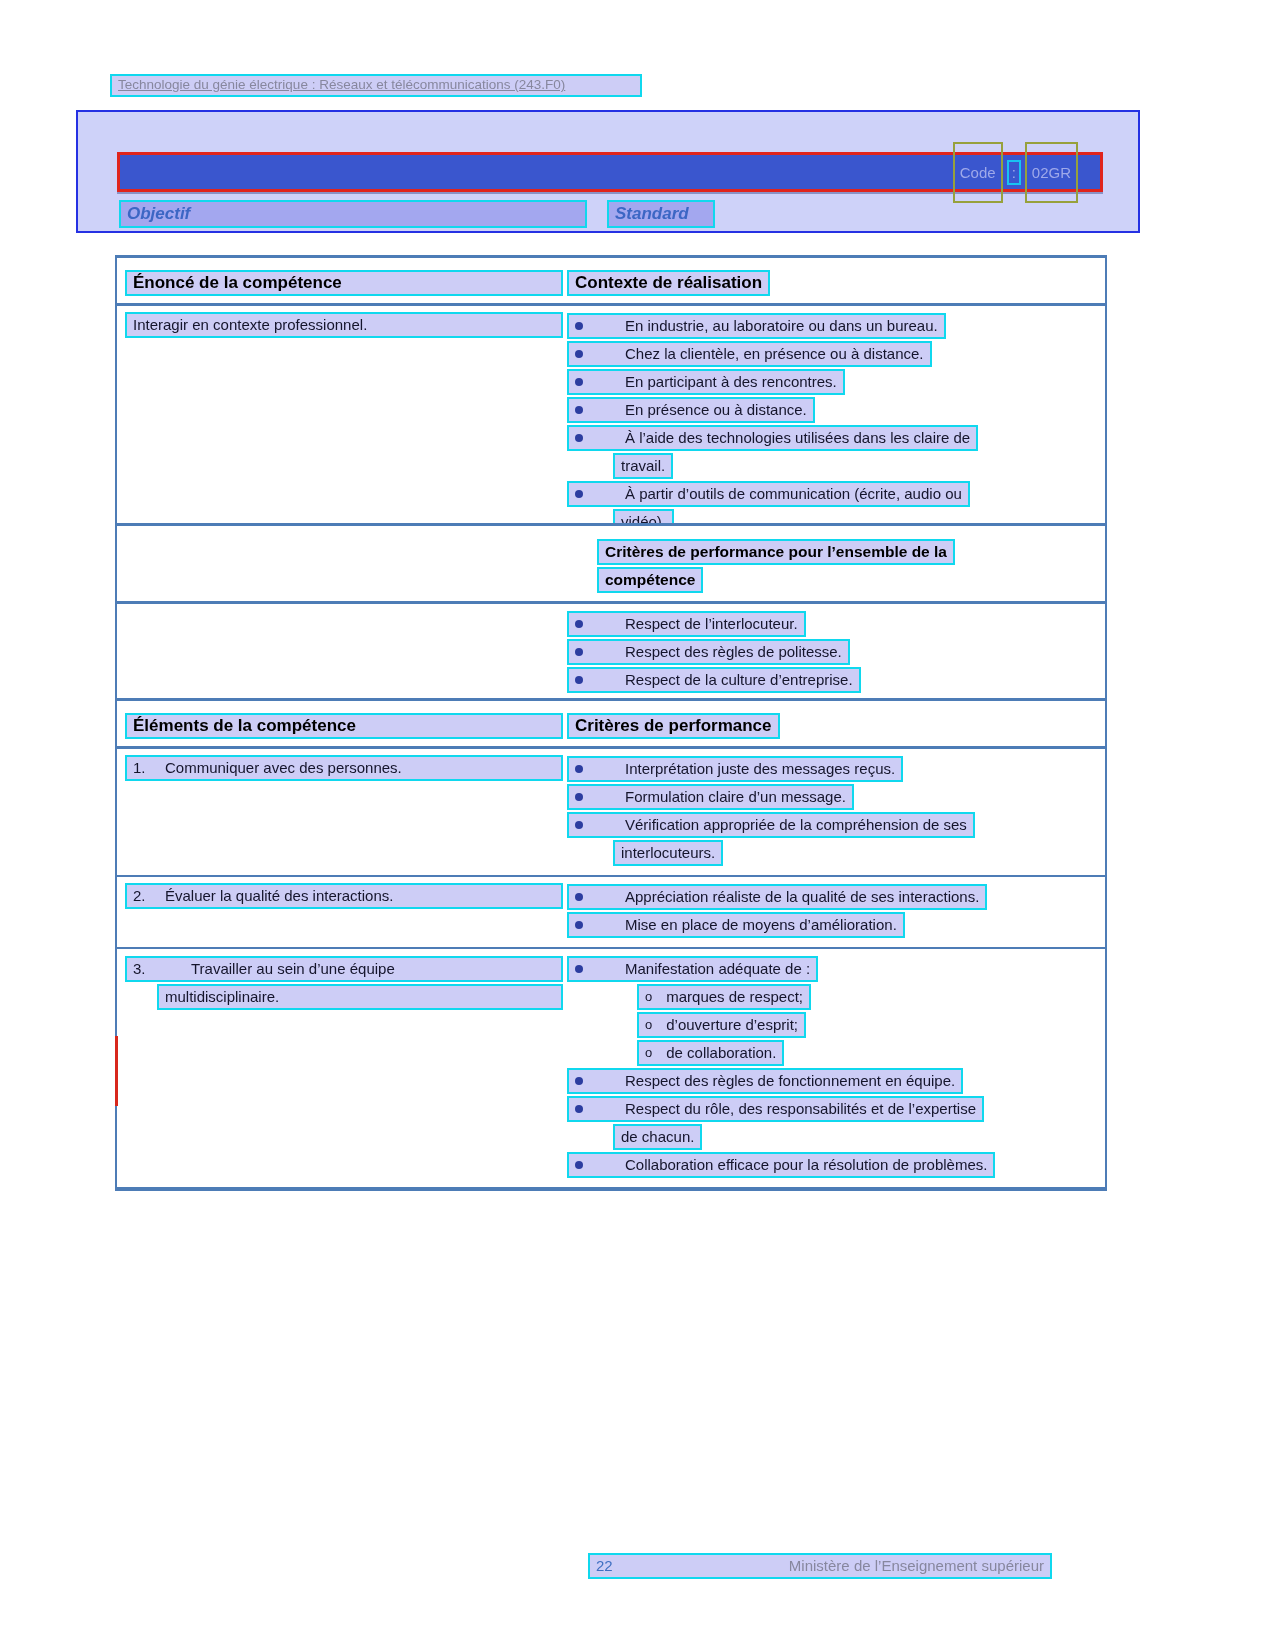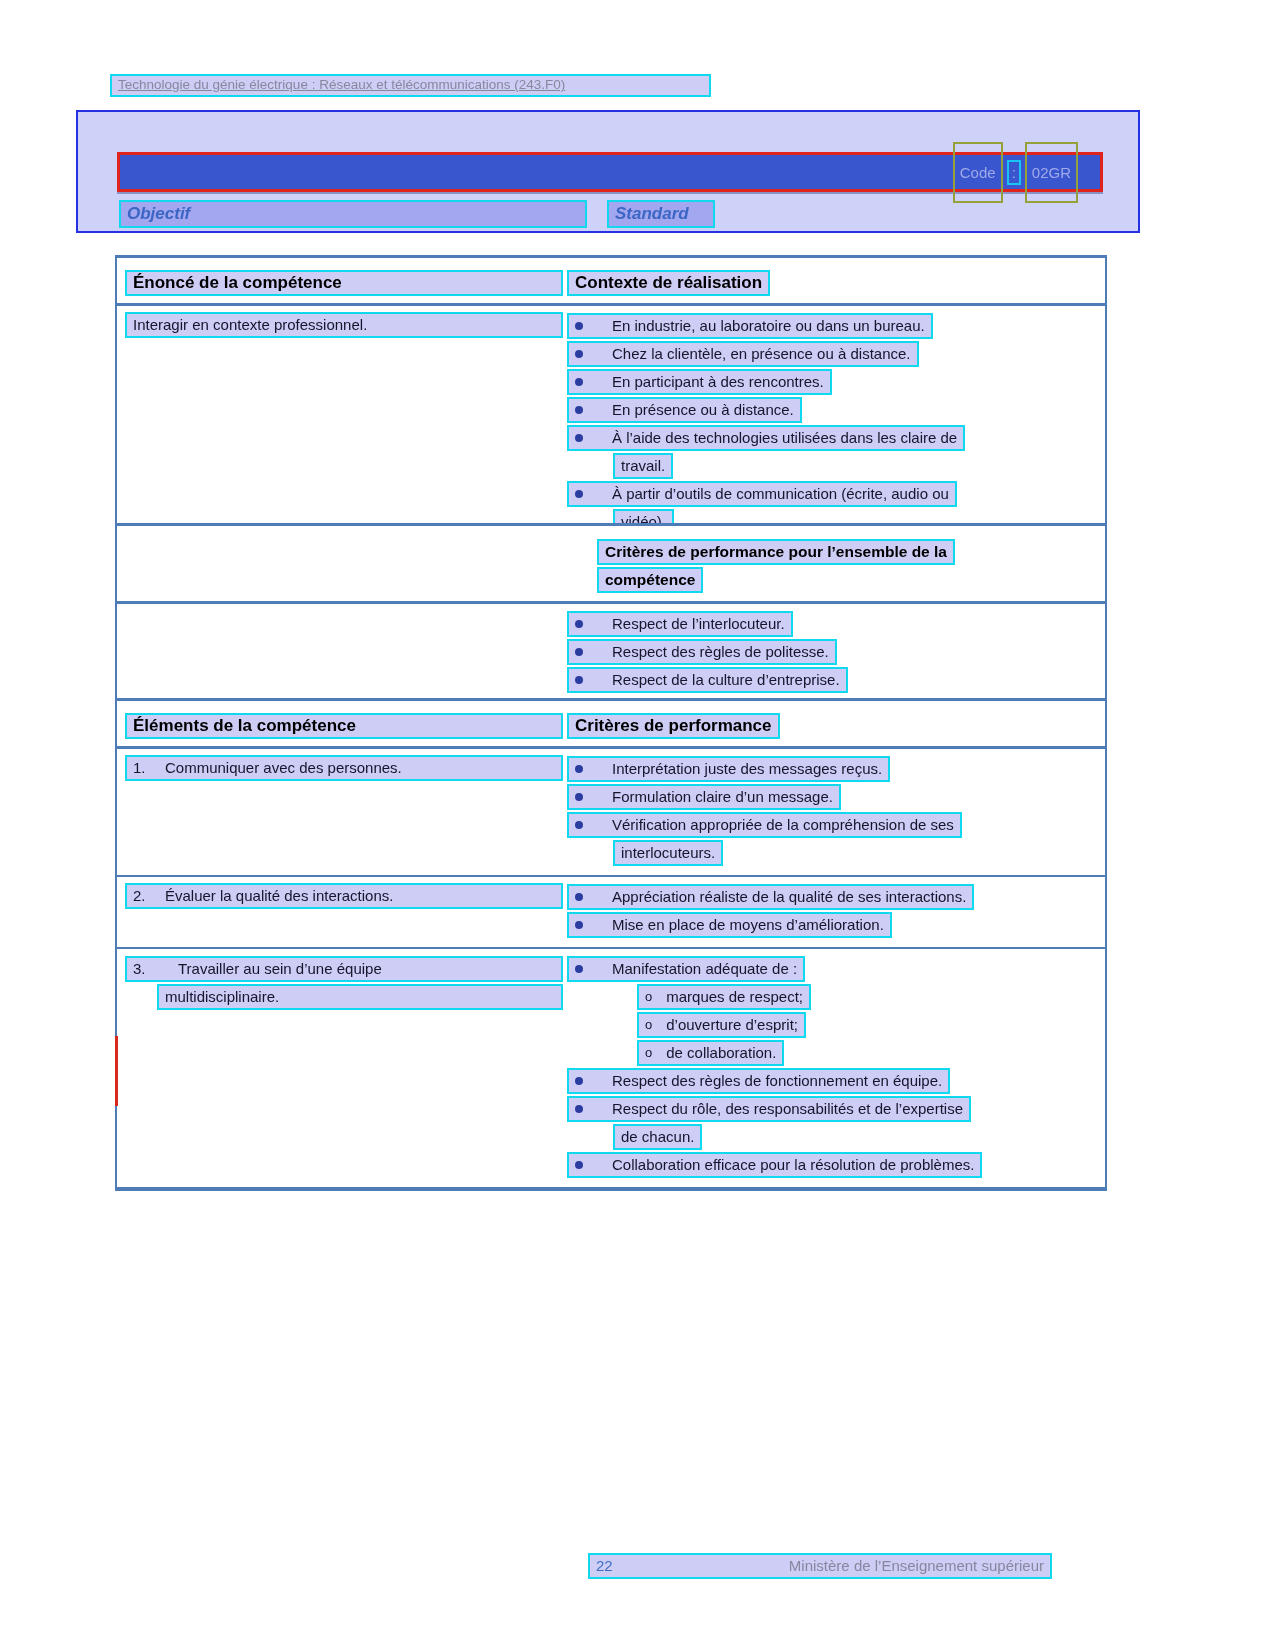--- a/index.html
+++ b/index.html
@@ -23,21 +23,21 @@
     line-height:19px;
     vertical-align:top;
   }
   .hl-banner { background:#a3a7ef; }
 
   
   .doc-header { position:absolute; left:110px; top:74px; }
   .doc-header .hl {
     color:#87879e; font-size:13.5px; line-height:16px;
     text-decoration:underline;
-    width:601px;
+    width:532px;
   }
 
   
   .banner {
     position:absolute; left:76px; top:110px;
     width:1064px; height:123px;
     background:#ced2f9;
     border:2px solid #2531e3;
   }
   .code-bar {
@@ -84,21 +84,21 @@
   .trow { display:flex; padding:6px 0 8px 0; }
   .trow + .trow { border-top:2px solid #4d7cb6; }
 
   .stmt-box { width:438px; }
   .num-box  { width:438px; gap:16px; }
   .num-box .num { width:16px; }
   .label-cont { margin-left:32px; width:406px; }
 
   .blines { display:flex; flex-direction:column; align-items:flex-start; }
   .bline { margin:1px 0; }
-  .bline .hl { gap:29px; }
+  .bline .hl { gap:42px; }
   .dot {
     width:8px; height:8px; border-radius:50%;
     background:#2c3da0; margin-top:6px; flex:0 0 auto;
   }
   .cont { margin-left:46px; }
   .sub  { margin-left:70px; }
   .sub .hl { gap:14px; }
   .o-marker { font-size:13px; line-height:19px; }
   .hdr2 .hl { font-weight:bold; font-size:15.5px; color:#000;margin-left:30px; }
 

